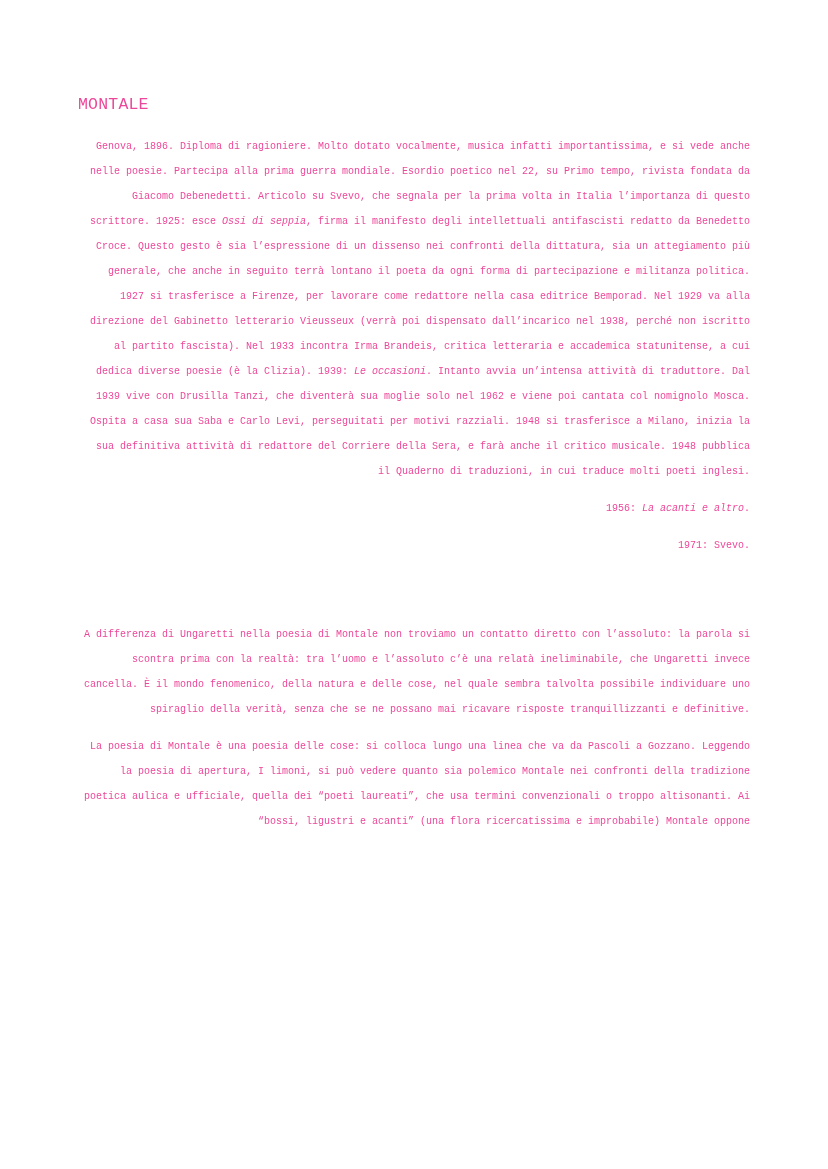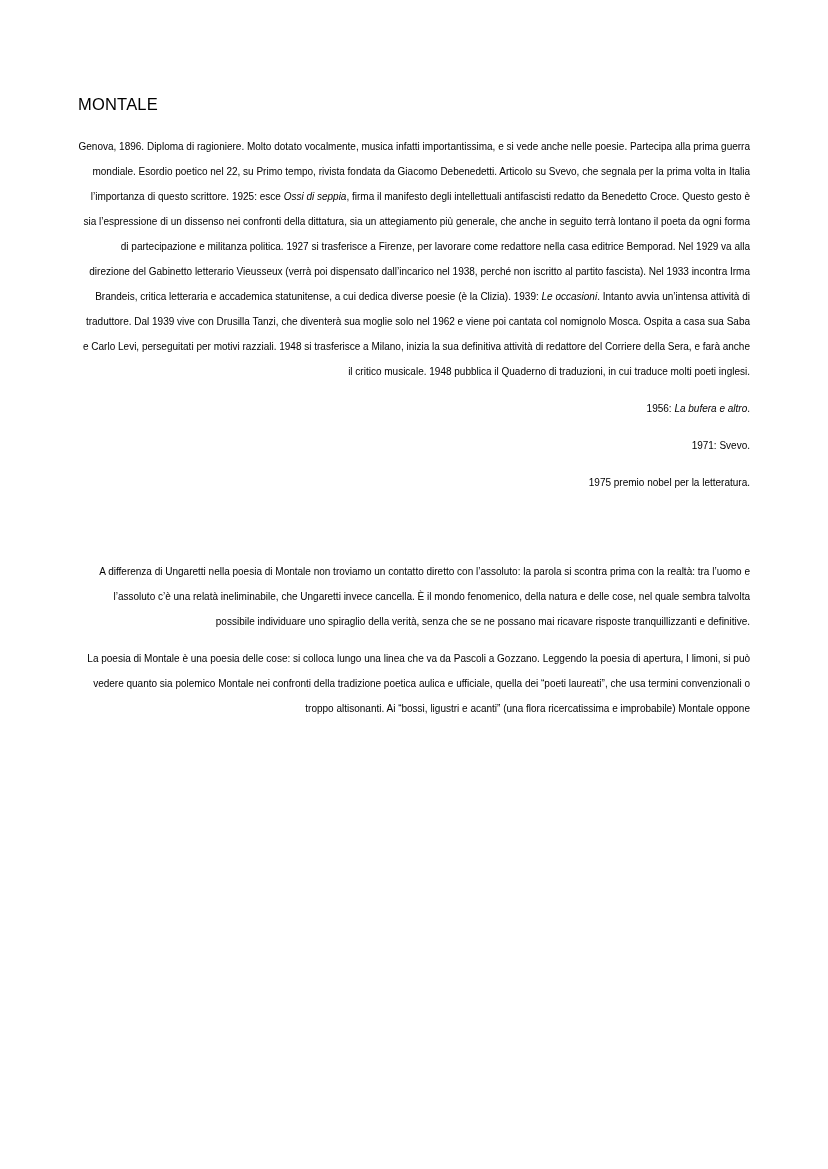--- a/index.html
+++ b/index.html
@@ -7,22 +7,22 @@
     padding: 0;
     background: #ffffff;
   }
   .page {
     position: relative;
     width: 828px;
     height: 1169px;
     background: #ffffff;
     box-sizing: border-box;
     padding: 92px 78px 0 78px;
-    font-family: Liberation Sans, sans-serif;
-    color: #000000;
+    font-family: Liberation Mono, monospace;
+    color: #ec4899;
     overflow: hidden;
   }
   .doc-title {
     font-size: 16.5px;
     font-weight: normal;
     letter-spacing: 0.2px;
     margin: 0 0 17px 0;
     line-height: 25px;
   }
   .para {
@@ -39,22 +39,21 @@
   }
 </style>
 </head>
 <body>
 
 <div class="page">
   <h1 class="doc-title">MONTALE</h1>
 
   <div id="bio-paragraphs">
       <p class="para"><span>Genova, 1896. Diploma di ragioniere. Molto dotato vocalmente, musica infatti importantissima, e si vede anche nelle poesie. Partecipa alla prima guerra mondiale. Esordio poetico nel 22, su Primo tempo, rivista fondata da Giacomo Debenedetti. Articolo su Svevo, che segnala per la prima volta in Italia l’importanza di questo scrittore. 1925: esce </span><span class="italic">Ossi di seppia</span><span>, firma il manifesto degli intellettuali antifascisti redatto da Benedetto Croce. Questo gesto è sia l’espressione di un dissenso nei confronti della dittatura, sia un attegiamento più generale, che anche in seguito terrà lontano il poeta da ogni forma di partecipazione e militanza politica. 1927 si trasferisce a Firenze, per lavorare come redattore nella casa editrice Bemporad. Nel 1929 va alla direzione del Gabinetto letterario Vieusseux (verrà poi dispensato dall’incarico nel 1938, perché non iscritto al partito fascista). Nel 1933 incontra Irma Brandeis, critica letteraria e accademica statunitense, a cui dedica diverse poesie (è la Clizia). 1939: </span><span class="italic">Le occasioni</span><span>. Intanto avvia un’intensa attività di traduttore. Dal 1939 vive con Drusilla Tanzi, che diventerà sua moglie solo nel 1962 e viene poi cantata col nomignolo Mosca. Ospita a casa sua Saba e Carlo Levi, perseguitati per motivi razziali. 1948 si trasferisce a Milano, inizia la sua definitiva attività di redattore del Corriere della Sera, e farà anche il critico musicale. 1948 pubblica il Quaderno di traduzioni, in cui traduce molti poeti inglesi.</span></p>
-      <p class="para"><span>1956: </span><span class="italic">La bufera e altro</span><span>.</span></p>
+      <p class="para"><span>1956: </span><span class="italic">La acanti e altro</span><span>.</span></p>
       <p class="para"><span>1971: Svevo.</span></p>
-      <p class="para"><span>1975 premio nobel per la letteratura.</span></p>
     </div>
 
   <div id="analysis-paragraphs" class="analysis-section">
       <p class="para"><span>A differenza di Ungaretti nella poesia di Montale non troviamo un contatto diretto con l’assoluto: la parola si scontra prima con la realtà: tra l’uomo e l’assoluto c’è una relatà ineliminabile, che Ungaretti invece cancella. È il mondo fenomenico, della natura e delle cose, nel quale sembra talvolta possibile individuare uno spiraglio della verità, senza che se ne possano mai ricavare risposte tranquillizzanti e definitive.</span></p>
       <p class="para"><span>La poesia di Montale è una poesia delle cose: si colloca lungo una linea che va da Pascoli a Gozzano. Leggendo la poesia di apertura, I limoni, si può vedere quanto sia polemico Montale nei confronti della tradizione poetica aulica e ufficiale, quella dei “poeti laureati”, che usa termini convenzionali o troppo altisonanti. Ai “bossi, ligustri e acanti” (una flora ricercatissima e improbabile) Montale oppone</span></p>
     </div>
 </div>
 
 </body></html>

